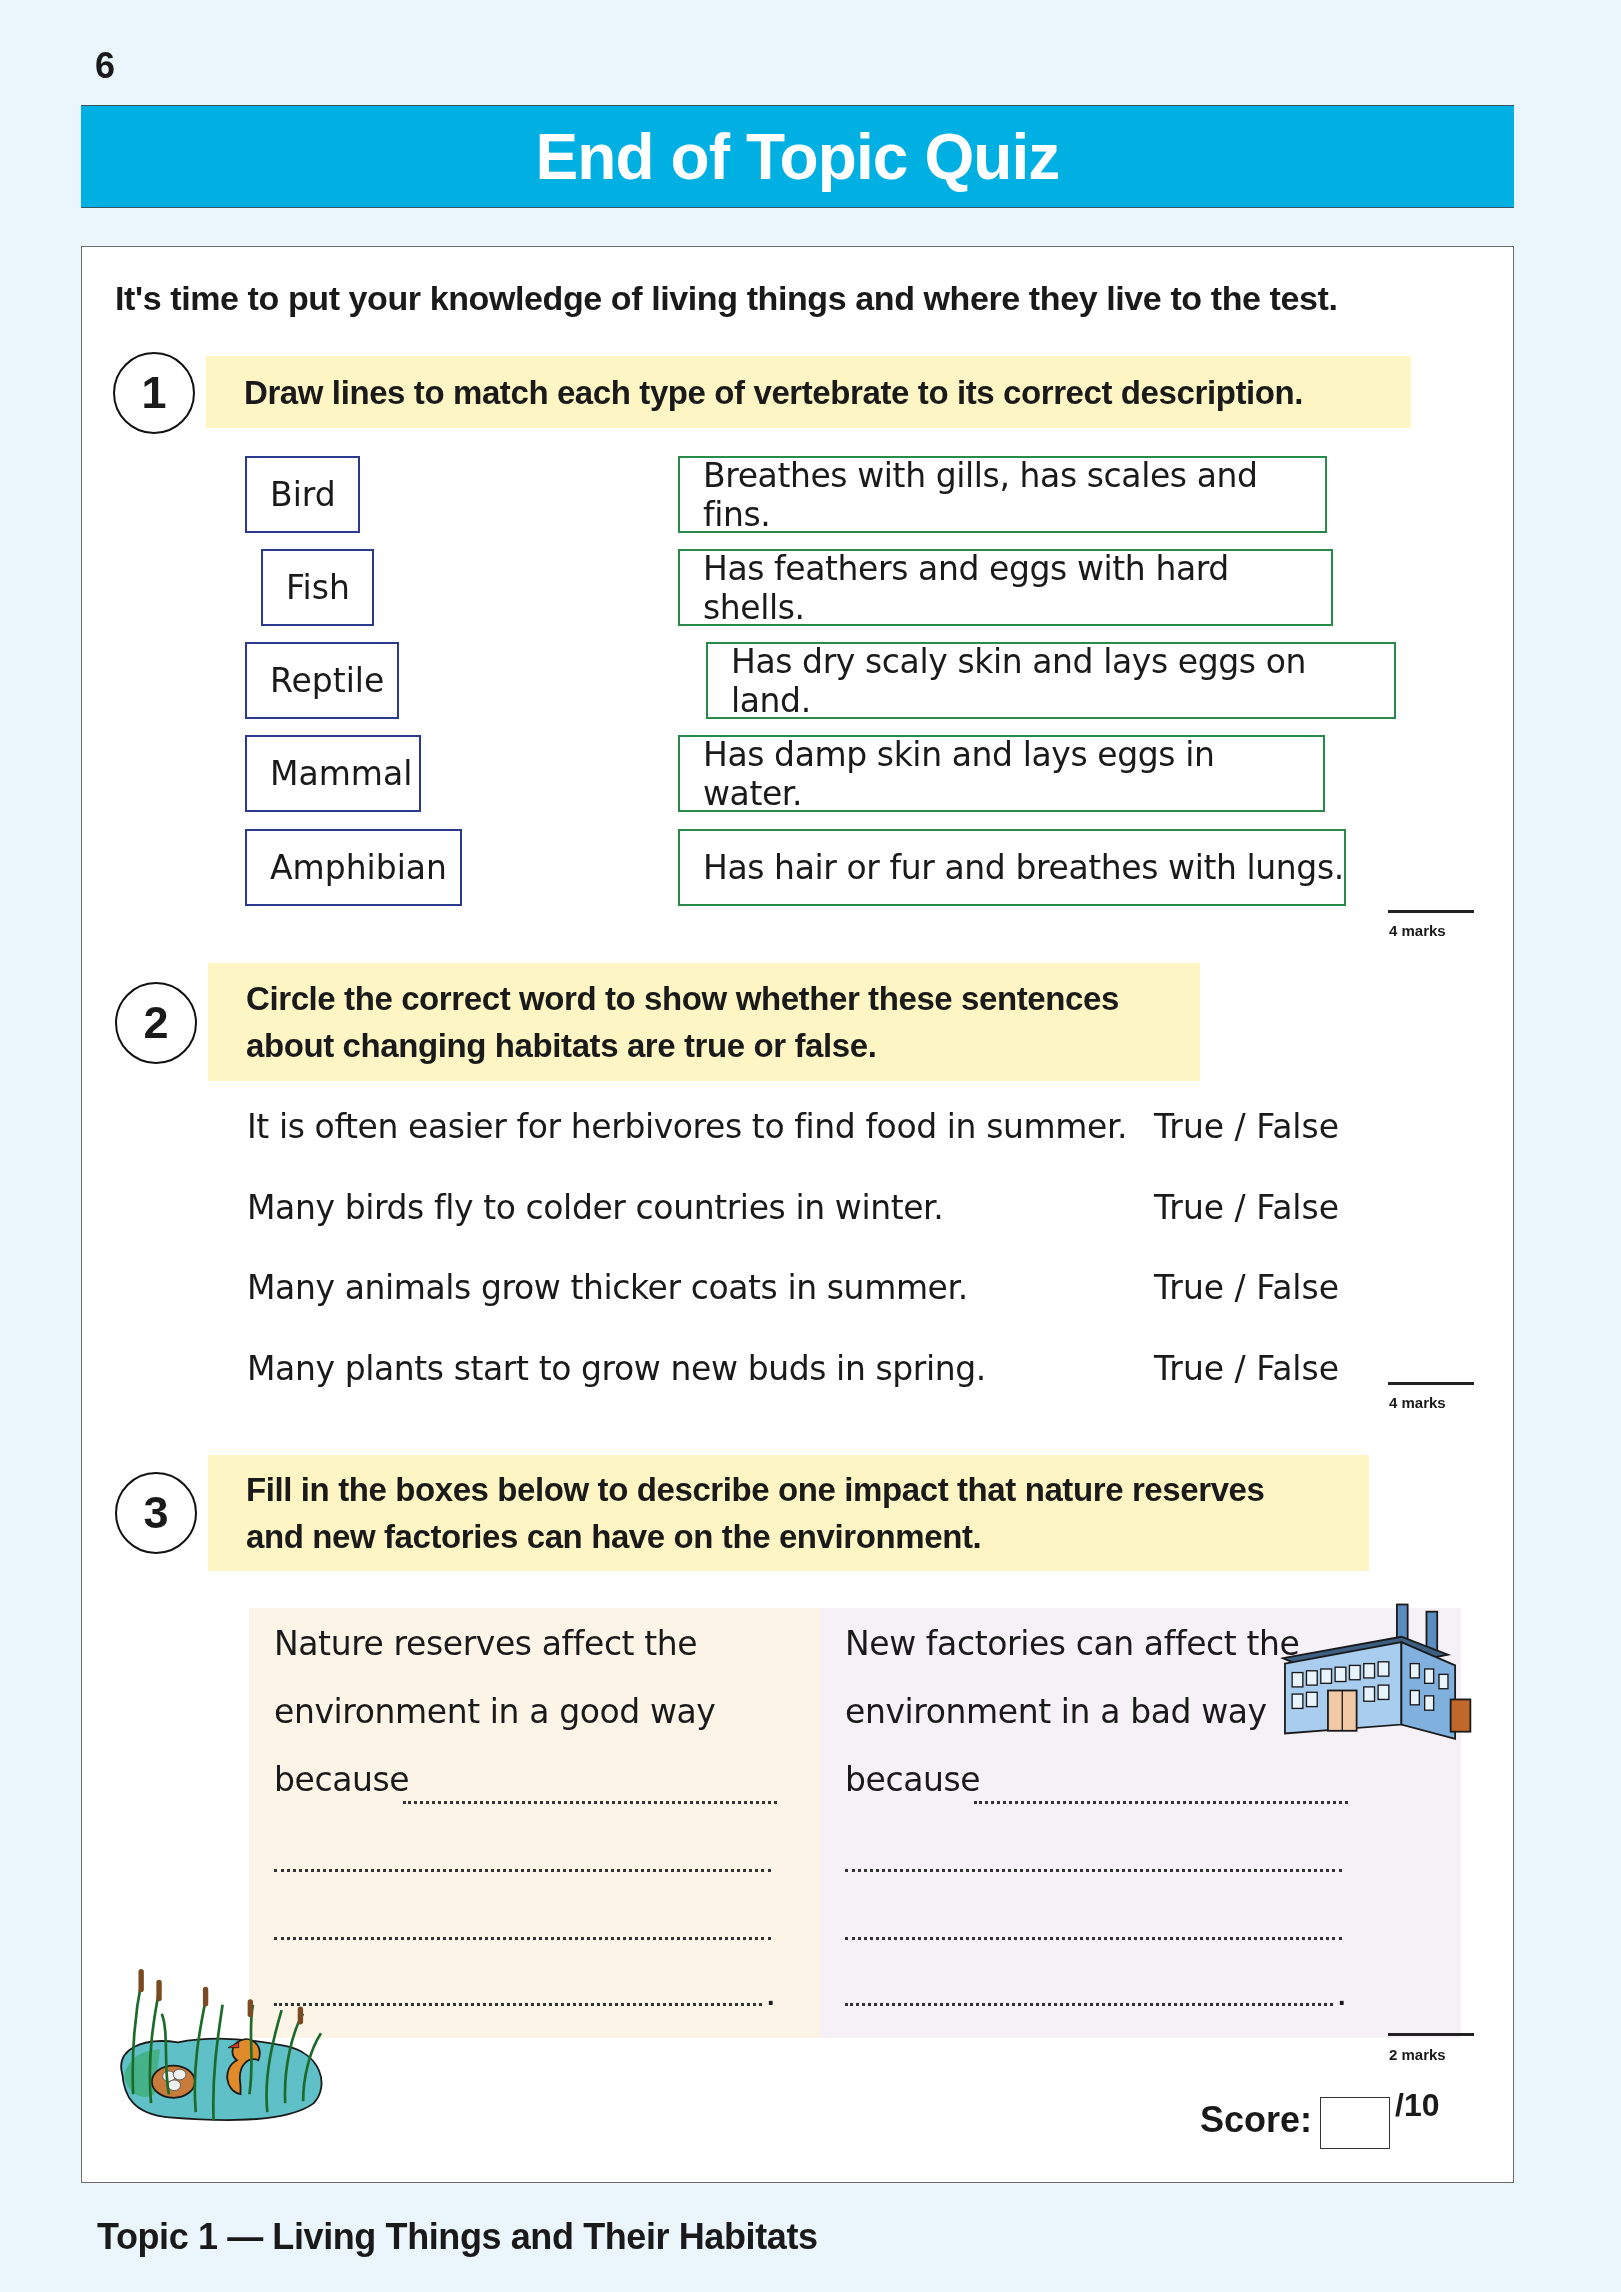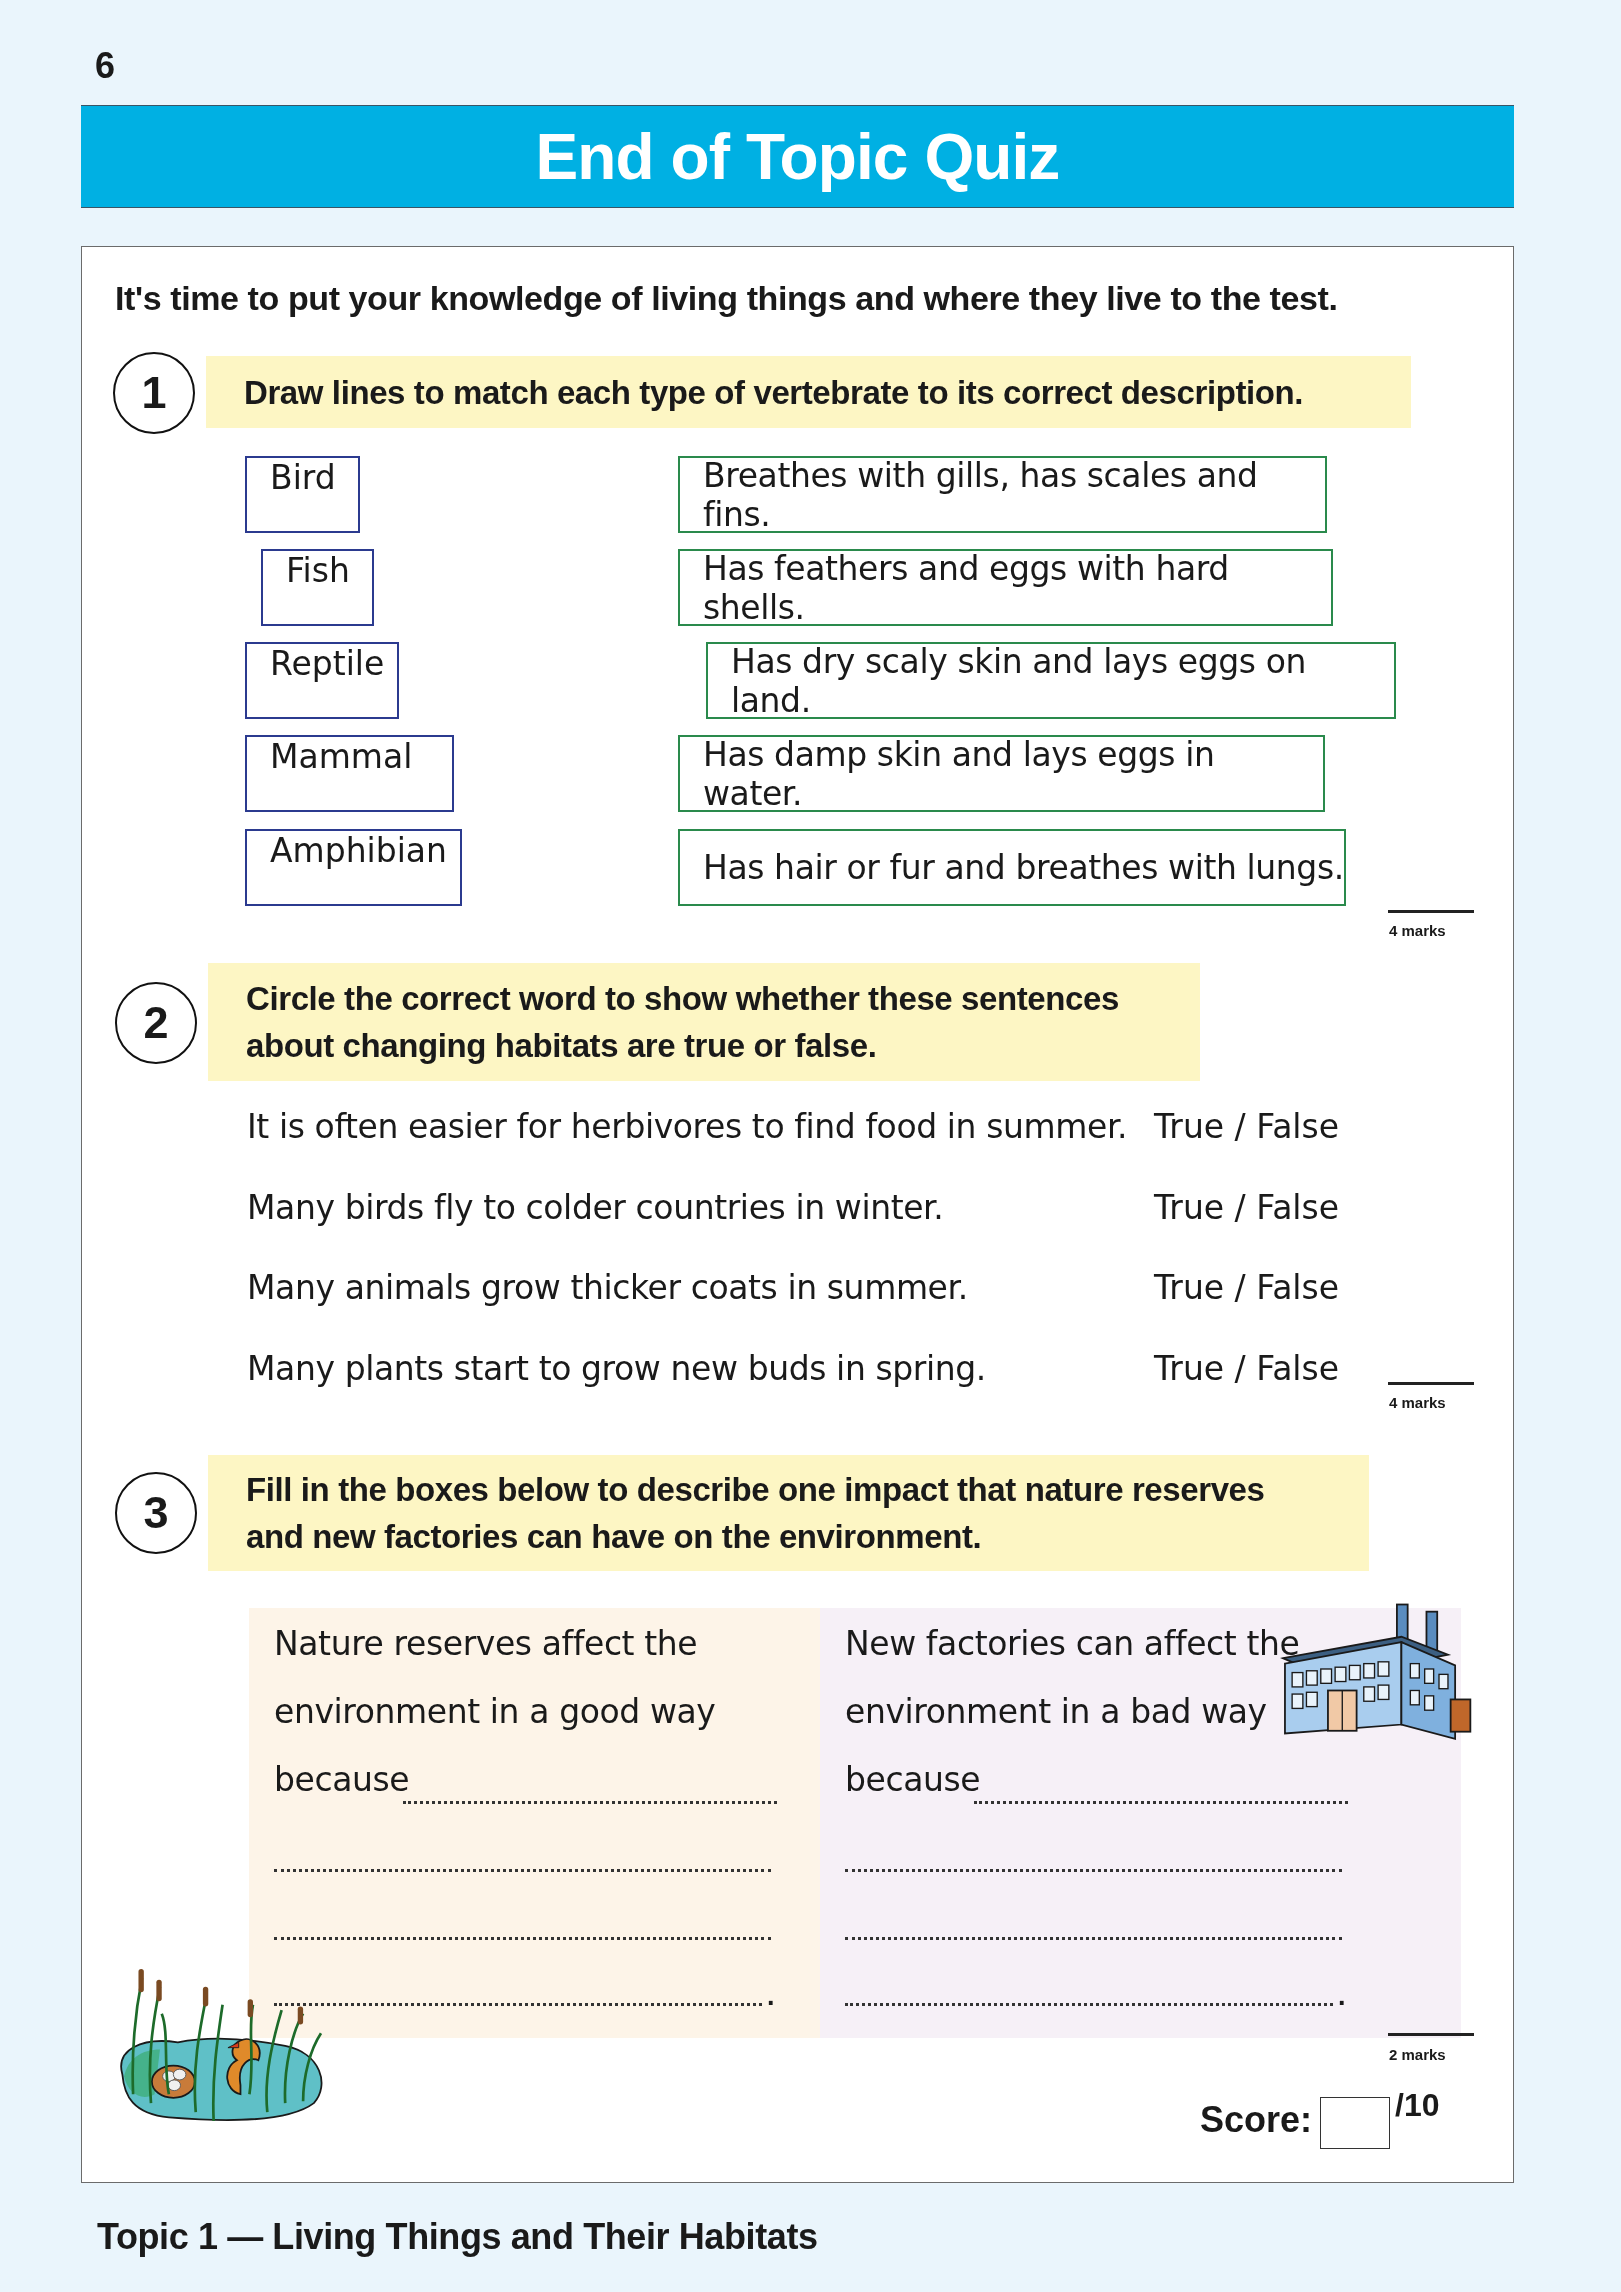--- a/index.html
+++ b/index.html
@@ -50,21 +50,21 @@
     line-height: 47px;
     letter-spacing: -0.4px;
     padding-left: 38px;
     display: flex; align-items: center;
   }
   .vert-box {
     height: 77px;
     border: 2.7px solid #2b3a8f;
     font-family: "DejaVu Sans", sans-serif;
     font-size: 33px;
-    display: flex; 
+    display: flex; align-items: center;
     padding-left: 23px;
     background: #fff;
   }
   .desc-box {
     height: 77px;
     border: 2.7px solid #2a8a4c;
     font-family: "DejaVu Sans", sans-serif;
     font-size: 33px;
     display: flex; align-items: center;
     padding-left: 23px;
@@ -146,21 +146,21 @@
 
 <div class="abs vert-box" style="left:245px; top:456px; width:115px;">
   <span>Bird</span>
 </div>
 <div class="abs vert-box" style="left:245px; top:549px; width:113px;margin-left:16px;">
   <span>Fish</span>
 </div>
 <div class="abs vert-box" style="left:245px; top:642px; width:154px;">
   <span>Reptile</span>
 </div>
-<div class="abs vert-box" style="left:245px; top:735px; width:209px;">
+<div class="abs vert-box" style="left:245px; top:735px; width:176px;">
   <span>Mammal</span>
 </div>
 <div class="abs vert-box" style="left:245px; top:829px; width:217px;">
   <span>Amphibian</span>
 </div>
 
 <div class="abs desc-box" style="left:678px; top:456px; width:649px;">
   <span>Breathes with gills, has scales and fins.</span>
 </div>
 <div class="abs desc-box" style="left:678px; top:549px; width:655px;">

